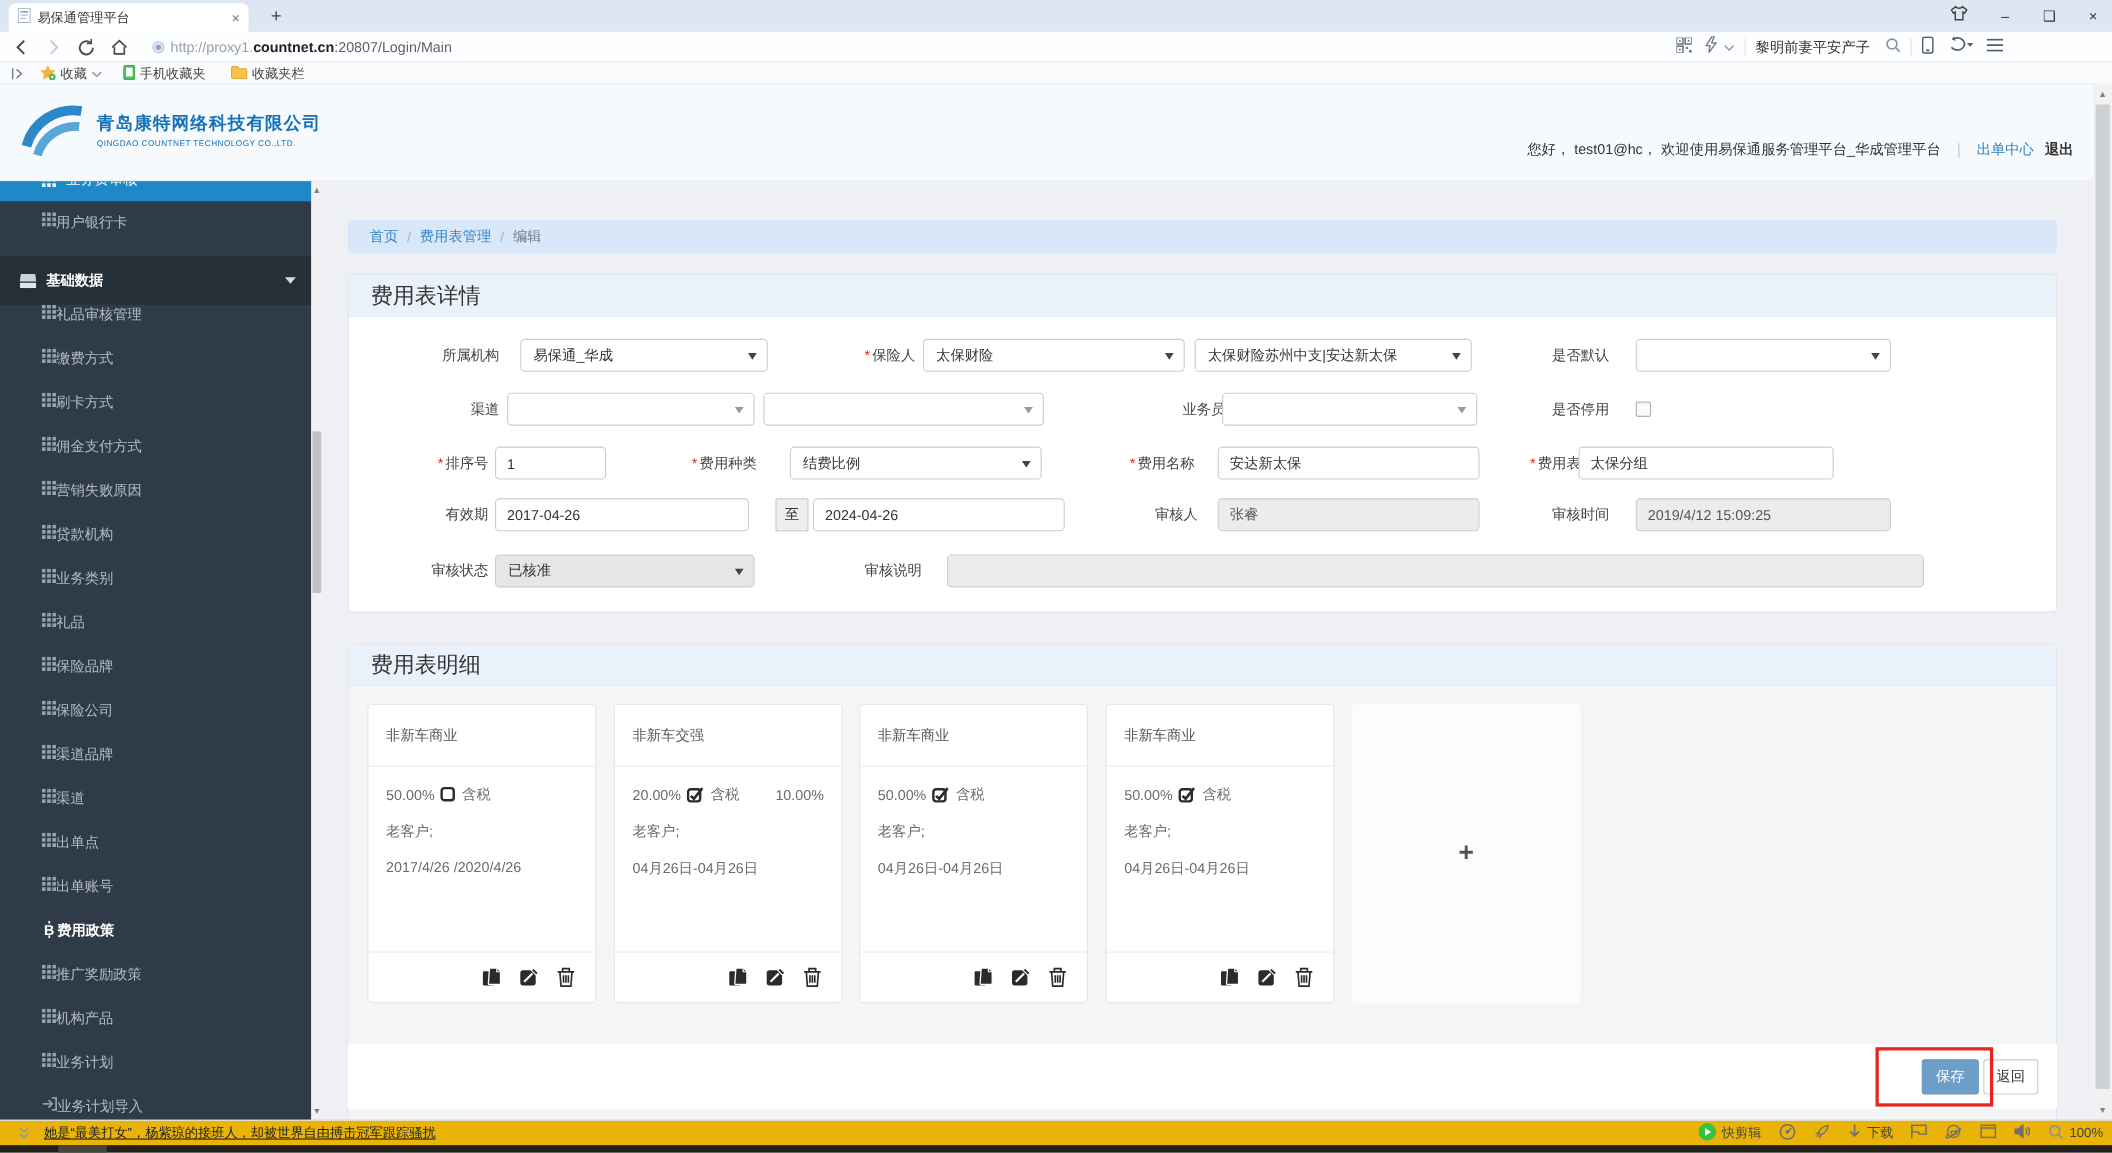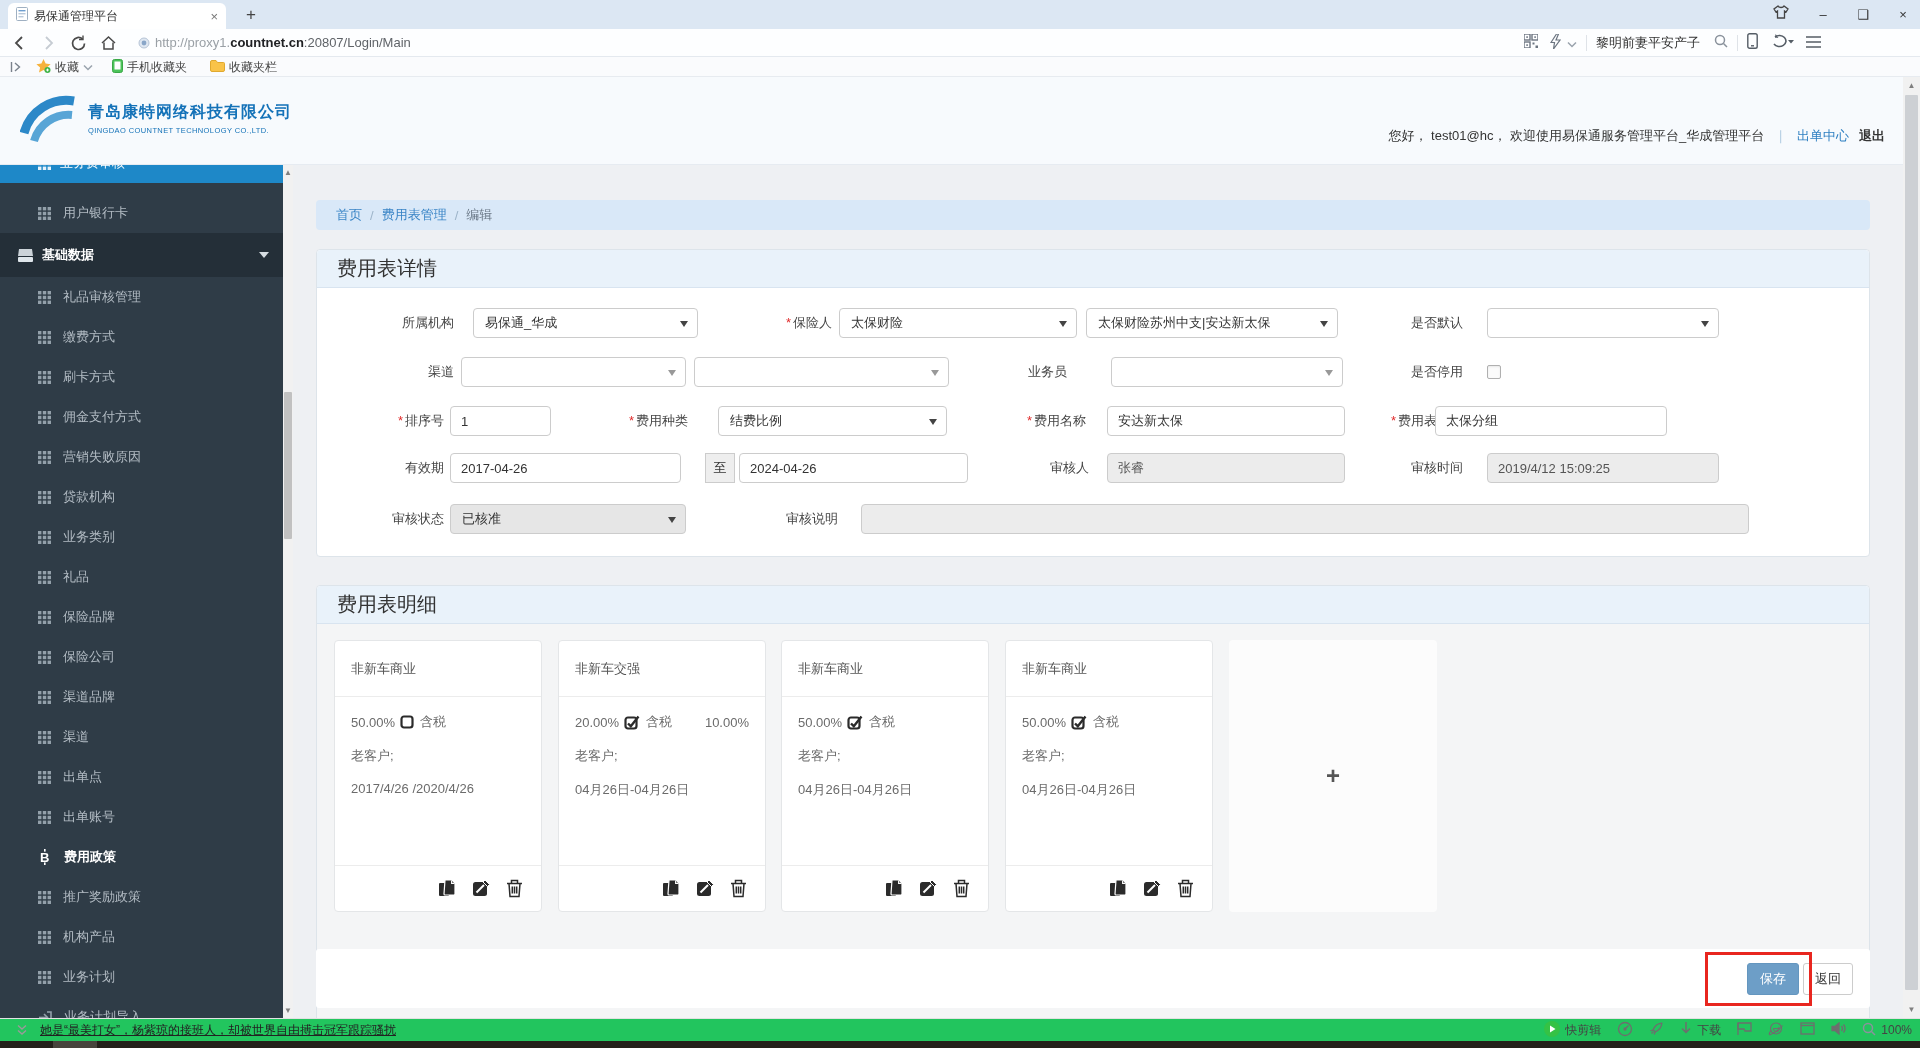--- a/index.html
+++ b/index.html
@@ -28,21 +28,21 @@
   .pagehead { position:absolute; left:0; top:77px; width:1920px; height:88px; background:#f7fafd; border-bottom:1px solid #e6ebf1; }
   .logo { position:absolute; left:20px; top:16px; display:flex; align-items:center; }
   .co-cn { font-size:16px; font-weight:bold; color:#1472b8; letter-spacing:1px; }
   .co-en { font-size:7.5px; color:#1472b8; letter-spacing:.4px; margin-top:3px; }
   .welcome { position:absolute; right:35px; top:50px; font-size:13px; color:#333; display:flex; align-items:center; gap:10px; white-space:nowrap; }
   .welcome .lnk { color:#2e7fc1; }
   .welcome .pipe { color:#9fc0da; }
 
   
   .sidebar { position:absolute; left:0; top:165px; width:283px; height:853px; background:#2f3c47; overflow:hidden; }
-  .sitem { height:40px; display:flex; align-items:center; padding-left:38px; font-size:13px; color:#b3bcc4; gap:12px; }
+  .sitem { height:40px; display:flex; align-items:flex-start; padding-left:38px; font-size:13px; color:#b3bcc4; gap:0; }
   .sitem .ic { color:#93a0aa; display:flex; }
   .sitem.active { color:#fff; font-weight:bold; } .sitem.active .ic { color:#fff; }
   .ssec { height:44px; display:flex; align-items:center; padding-left:18px; font-size:13px; color:#fff; font-weight:bold; gap:9px; background:#242f38; position:relative; }
   .ssec .ic { color:#dfe6eb; display:flex; }
   .chev { position:absolute; right:14px; top:19px; width:0; height:0; border-left:5px solid transparent; border-right:5px solid transparent; border-top:6px solid #d6dde2; }
   .spartial { height:40px; margin-top:-22px; background:#1e88c8; color:#fff; display:flex; align-items:center; padding-left:38px; font-size:13px; gap:9px; }
   .spartial .ic{ color:#e6f2fa; display:flex; }
   .sspacer { height:10px; }
 
   
@@ -80,21 +80,21 @@
   .card-foot { position:absolute; left:0; bottom:0; width:100%; height:46px; border-top:1px solid #ececec; display:flex; align-items:center; justify-content:flex-end; gap:15px; padding-right:18px; }
   .cico { color:#2b2b2b; display:flex; }
   .addcard { position:absolute; top:16px; width:208px; height:272px; background:#fcfcfc; border-radius:4px; display:flex; align-items:center; justify-content:center; font-size:24px; color:#555; font-weight:bold; }
 
   .botbar { position:absolute; left:316px; top:949px; width:1554px; height:59px; background:#fff; border-radius:3px; }
   .btn-save { position:absolute; left:1747px; top:963px; width:52px; height:32px; background:#6d9ec7; border:1px solid #6496bf; border-radius:3px; color:#fff; font-size:13px; text-align:center; line-height:30px; }
   .btn-back { position:absolute; left:1803px; top:963px; width:50px; height:32px; background:#fff; border:1px solid #ccc; border-radius:3px; color:#333; font-size:13px; text-align:center; line-height:30px; }
   .redbox { position:absolute; left:1705px; top:952px; width:107px; height:54px; border:3px solid #e8261f; z-index:5; }
 
   
-  .statusbar { position:absolute; left:0; top:1018px; width:1920px; height:23px; background:#22c55e; border-top:1px solid #e2e2e2; font-size:12px; color:#333; }
+  .statusbar { position:absolute; left:0; top:1018px; width:1920px; height:23px; background:#eab308; border-top:1px solid #e2e2e2; font-size:12px; color:#333; }
   .ticker { position:absolute; left:40px; top:3px; text-decoration:underline; color:#222; white-space:nowrap; }
   .st-right { position:absolute; right:8px; top:0; height:22px; display:flex; align-items:center; gap:16px; color:#666; }
   .st-right span { font-size:12px; color:#444; }
   .taskbar { position:absolute; left:0; top:1041px; width:1920px; height:7px; background:#23201a; }
   .tk-block { position:absolute; left:53px; top:0; width:44px; height:7px; background:#47443c; }
 </style>
 </head>
 <body>
 
 <div id="screen">
@@ -628,21 +628,21 @@
     <div class="frow" style="top:107px;">
       <div class="lbl" style="left:0; width:137px;">渠道</div>
       <div class="sel empty" style="left:144px; width:225px;">
           <span></span>
           <span class="arr"></span>
         </div>
       <div class="sel empty" style="left:377px; width:255px;">
           <span></span>
           <span class="arr"></span>
         </div>
-      <div class="lbl" style="left:635px; width:115px;">业务员</div>
+      <div class="lbl" style="left:682px; width:115px;">业务员</div>
       <div class="sel empty" style="left:794px; width:232px;">
           <span></span>
           <span class="arr"></span>
         </div>
       <div class="lbl" style="left:1032px; width:114px;">是否停用</div>
       <div class="cbox" style="left:1170px;"></div>
     </div>
 
     <div class="frow" style="top:156px;">
       <div class="lbl" style="left:0; width:127px;"><i class="req">*</i><span>排序号</span></div>

